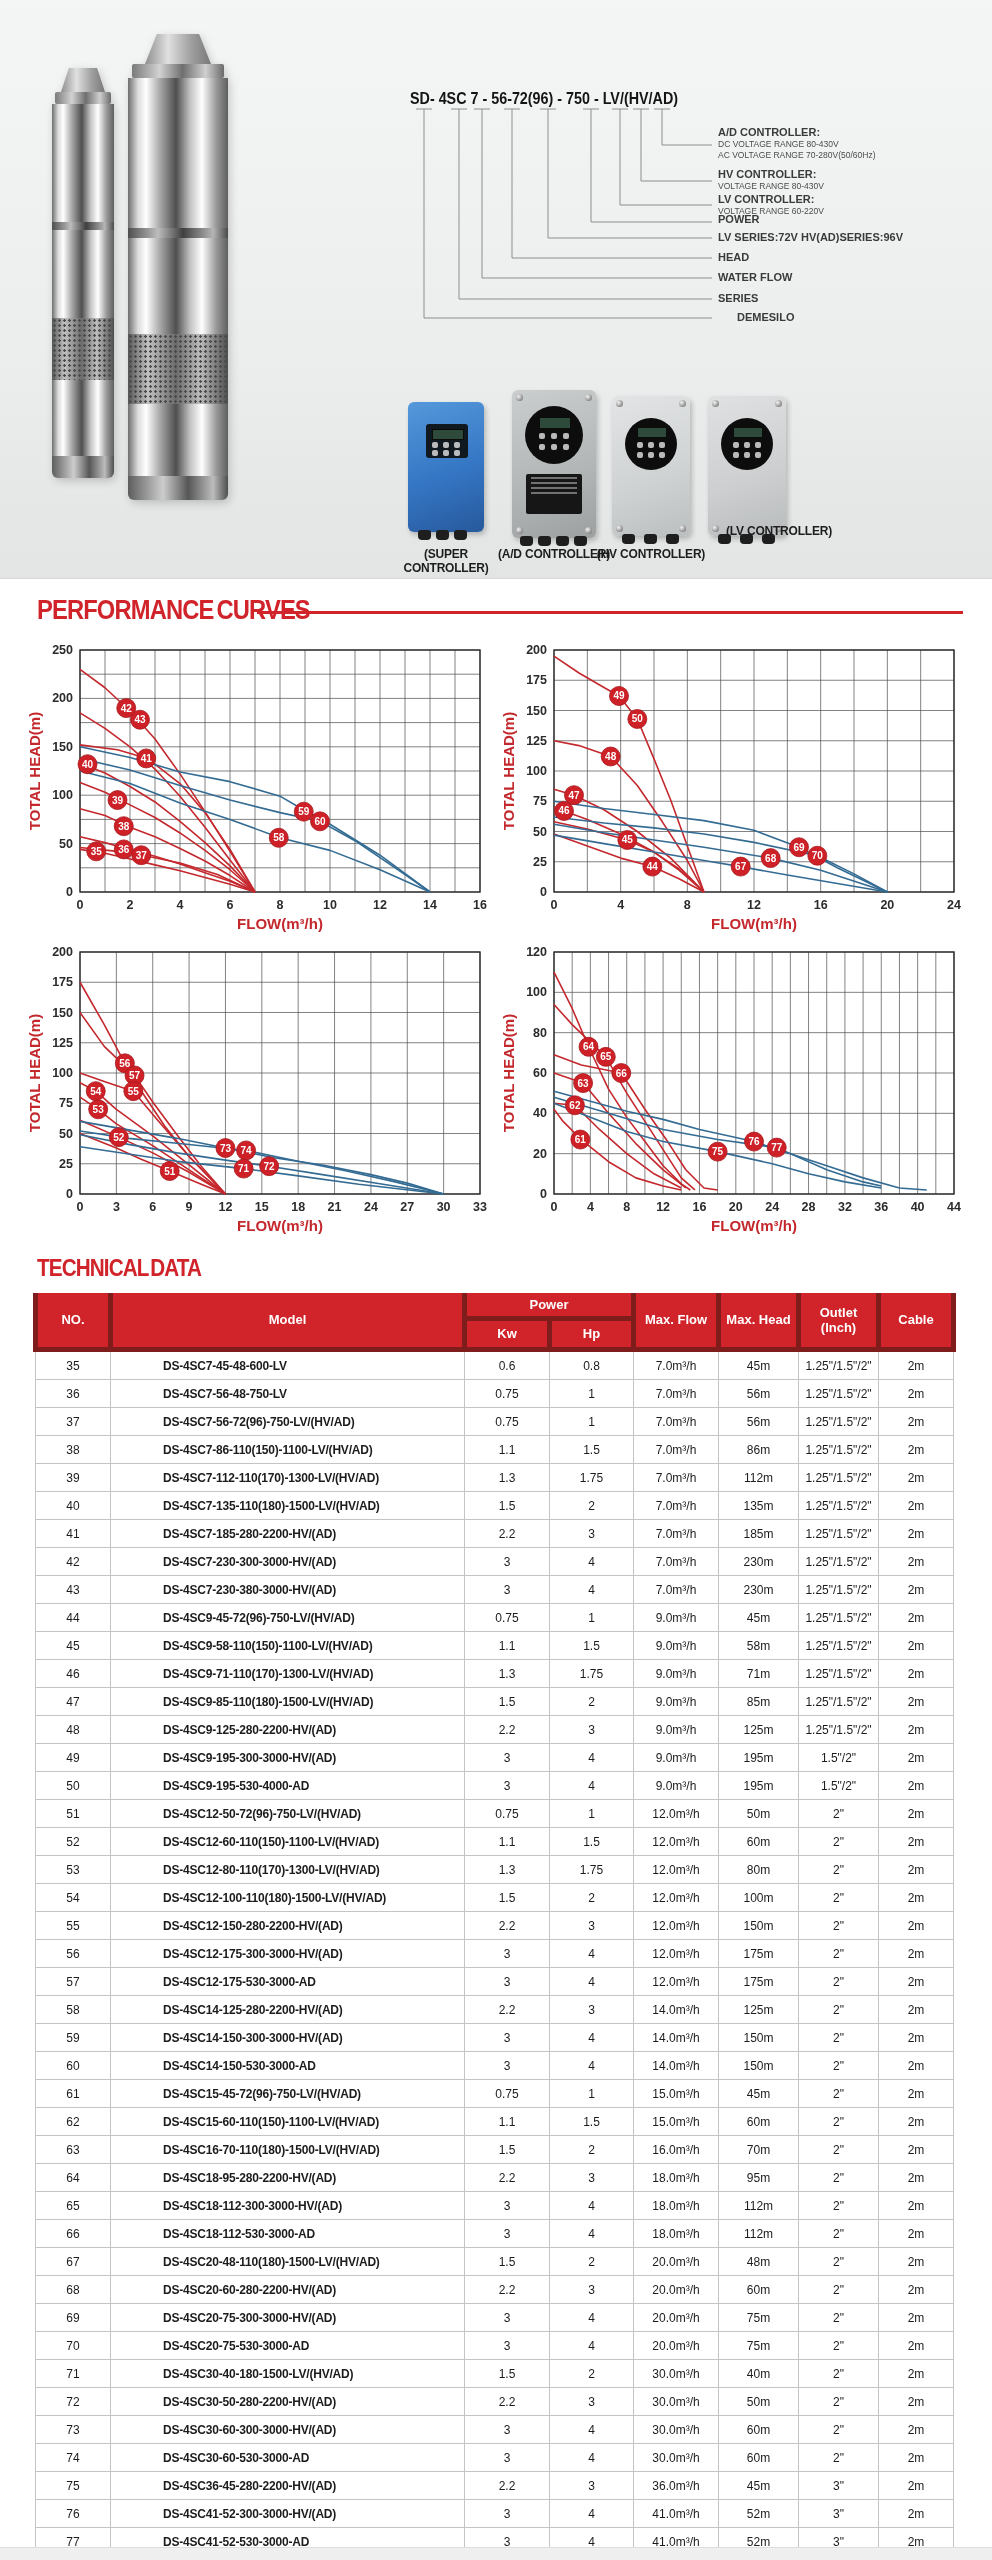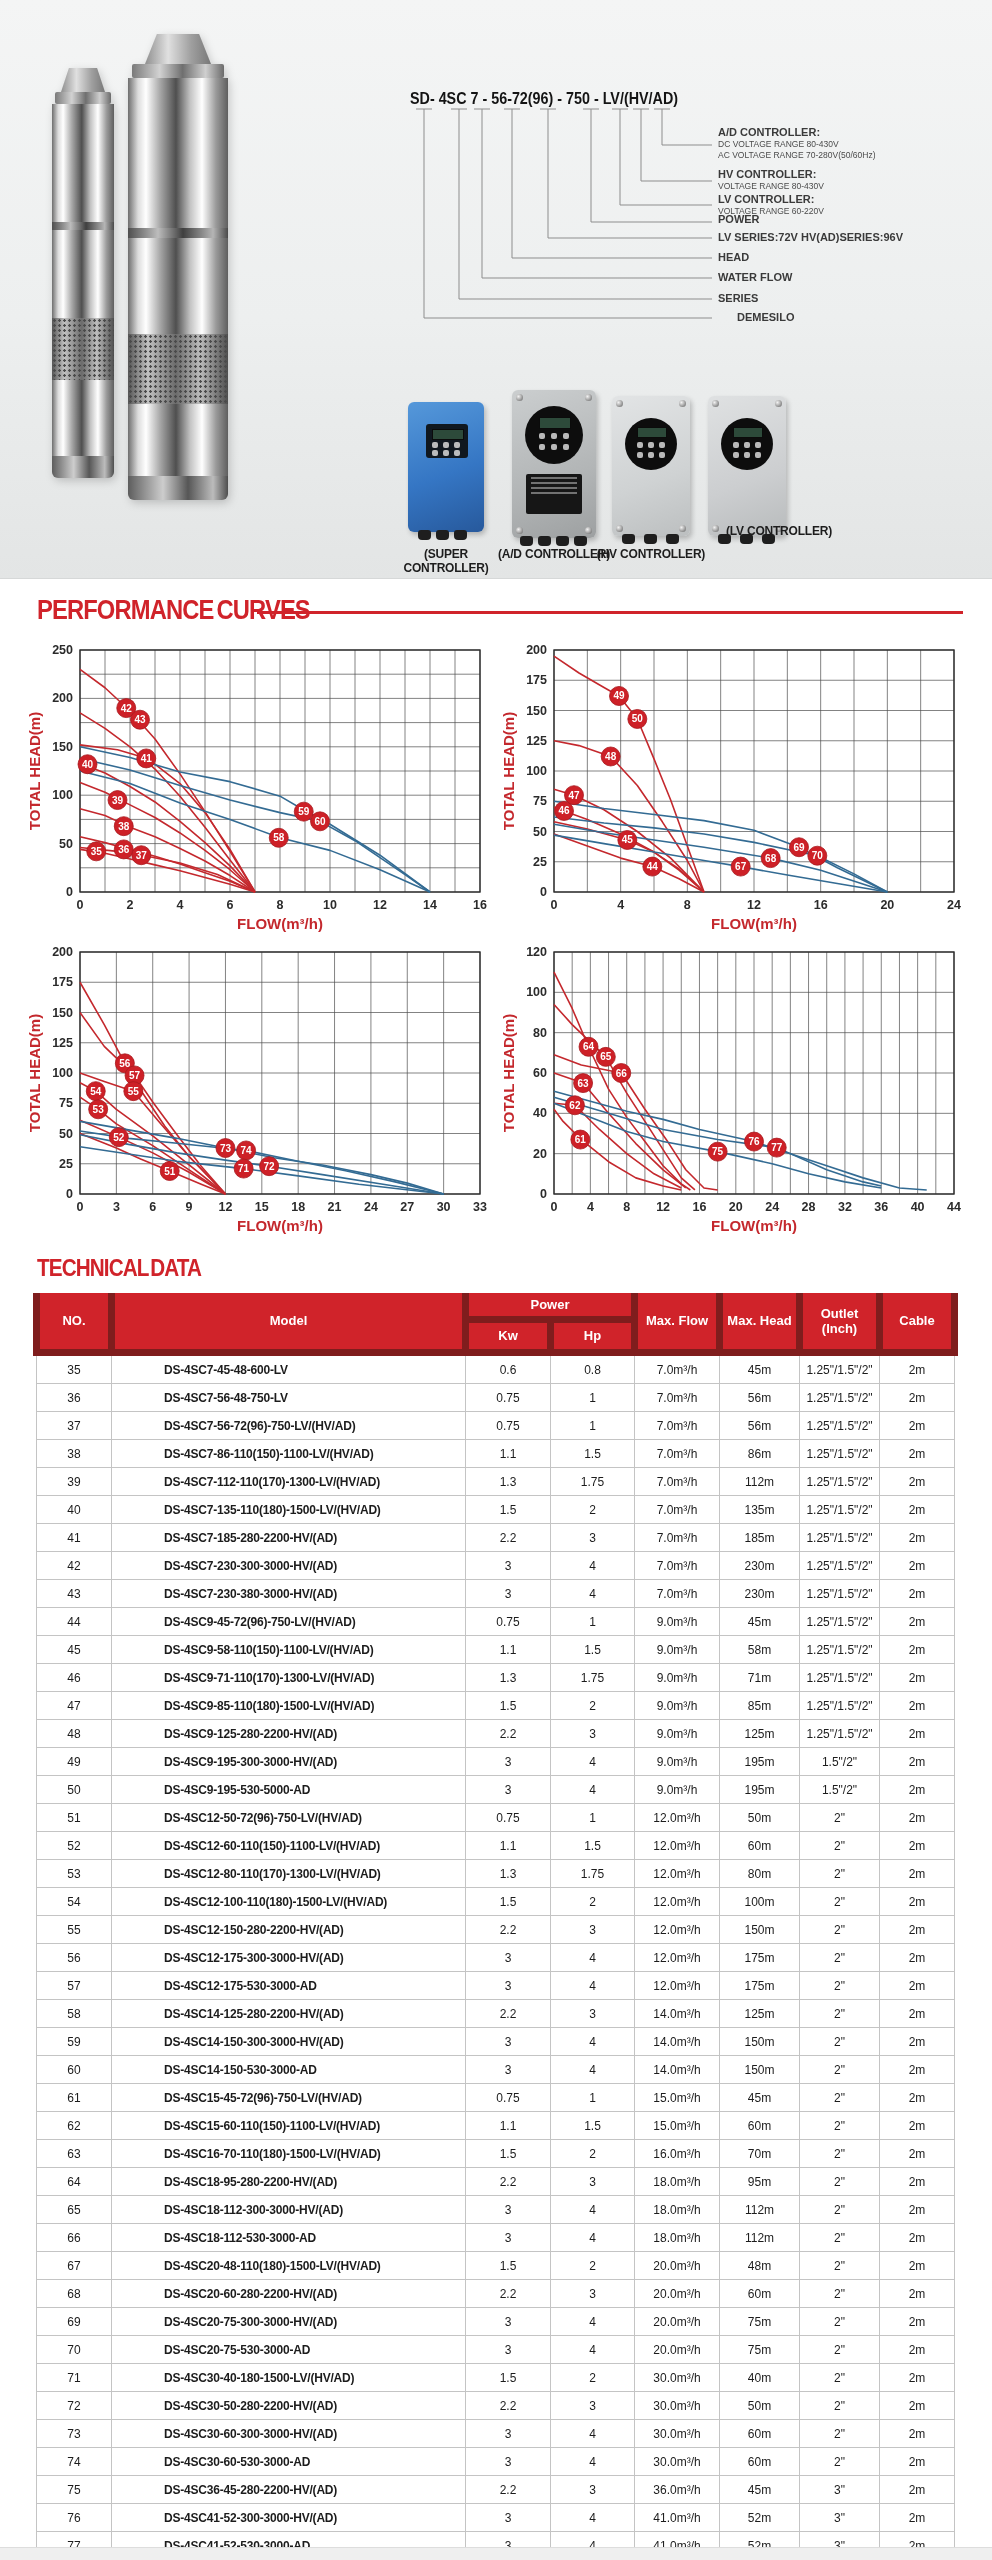--- a/index.html
+++ b/index.html
@@ -53,21 +53,21 @@
   .perf-title{left:37px;top:595px;font-size:27px;transform:scaleX(.88);}
   .tech-title{left:37px;top:1255px;font-size:23px;transform:scaleX(.90);}
   .perf-rule{position:absolute;left:257px;top:611px;width:706px;height:3px;background:#d0232a;}
 
   .chart{position:absolute;width:466px;height:300px;}
 
   
   .tbl-wrap{position:absolute;left:33px;top:1293px;width:918px;}
   table.tech{border-collapse:collapse;width:100%;table-layout:fixed;}
   table.tech th{background:#d0232a;color:#fff;font-weight:bold;font-size:13px;
-                border:7px solid #7f1d1d;padding:0;line-height:1.15;}
+                border:5px solid #7f1d1d;padding:0;line-height:1.15;}
   table.tech thead tr:first-child th{border-top:1px solid #d0232a;}
   table.tech td{border:1px solid #c4c4c4;font-size:12px;color:#1c1c1c;text-align:center;
                 height:27px;padding:0 2px;background:#fff;white-space:nowrap;overflow:hidden;}
   table.tech td.model{text-align:left;padding-left:52px;font-weight:bold;letter-spacing:-0.2px;}
   table.tech tbody tr td:first-child{font-weight:normal;}
   .footer-strip{position:absolute;left:0;top:2547px;width:992px;height:13px;background:#efefef;border-top:1px solid #ddd;}
 </style>
 </head>
 <body>
 
@@ -731,21 +731,21 @@
           <td class="model">DS-4SC9-195-300-3000-HV/(AD)</td>
           <td>3</td>
           <td>4</td>
           <td>9.0m³/h</td>
           <td>195m</td>
           <td>1.5"/2"</td>
           <td>2m</td>
         </tr>
         <tr>
           <td>50</td>
-          <td class="model">DS-4SC9-195-530-5000-AD</td>
+          <td class="model">DS-4SC9-195-530-4000-AD</td>
           <td>3</td>
           <td>4</td>
           <td>9.0m³/h</td>
           <td>195m</td>
           <td>1.5"/2"</td>
           <td>2m</td>
         </tr>
         <tr>
           <td>51</td>
           <td class="model">DS-4SC12-50-72(96)-750-LV/(HV/AD)</td>

